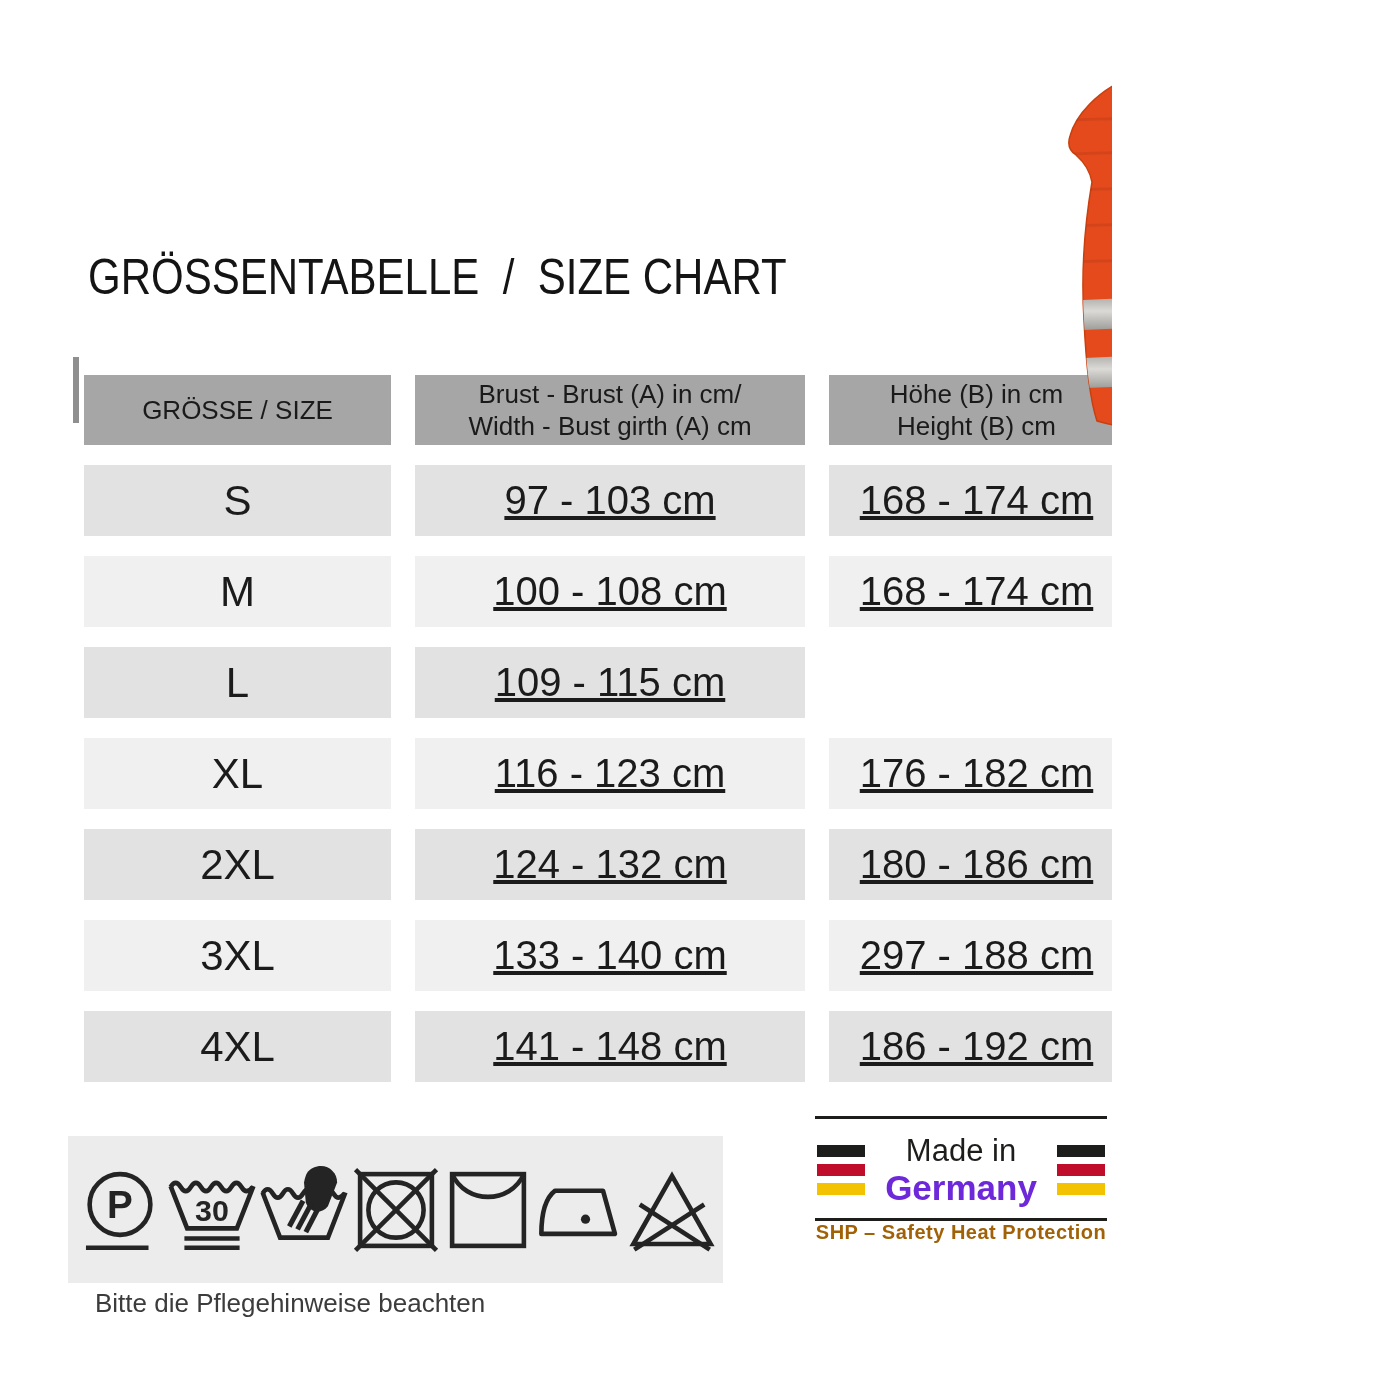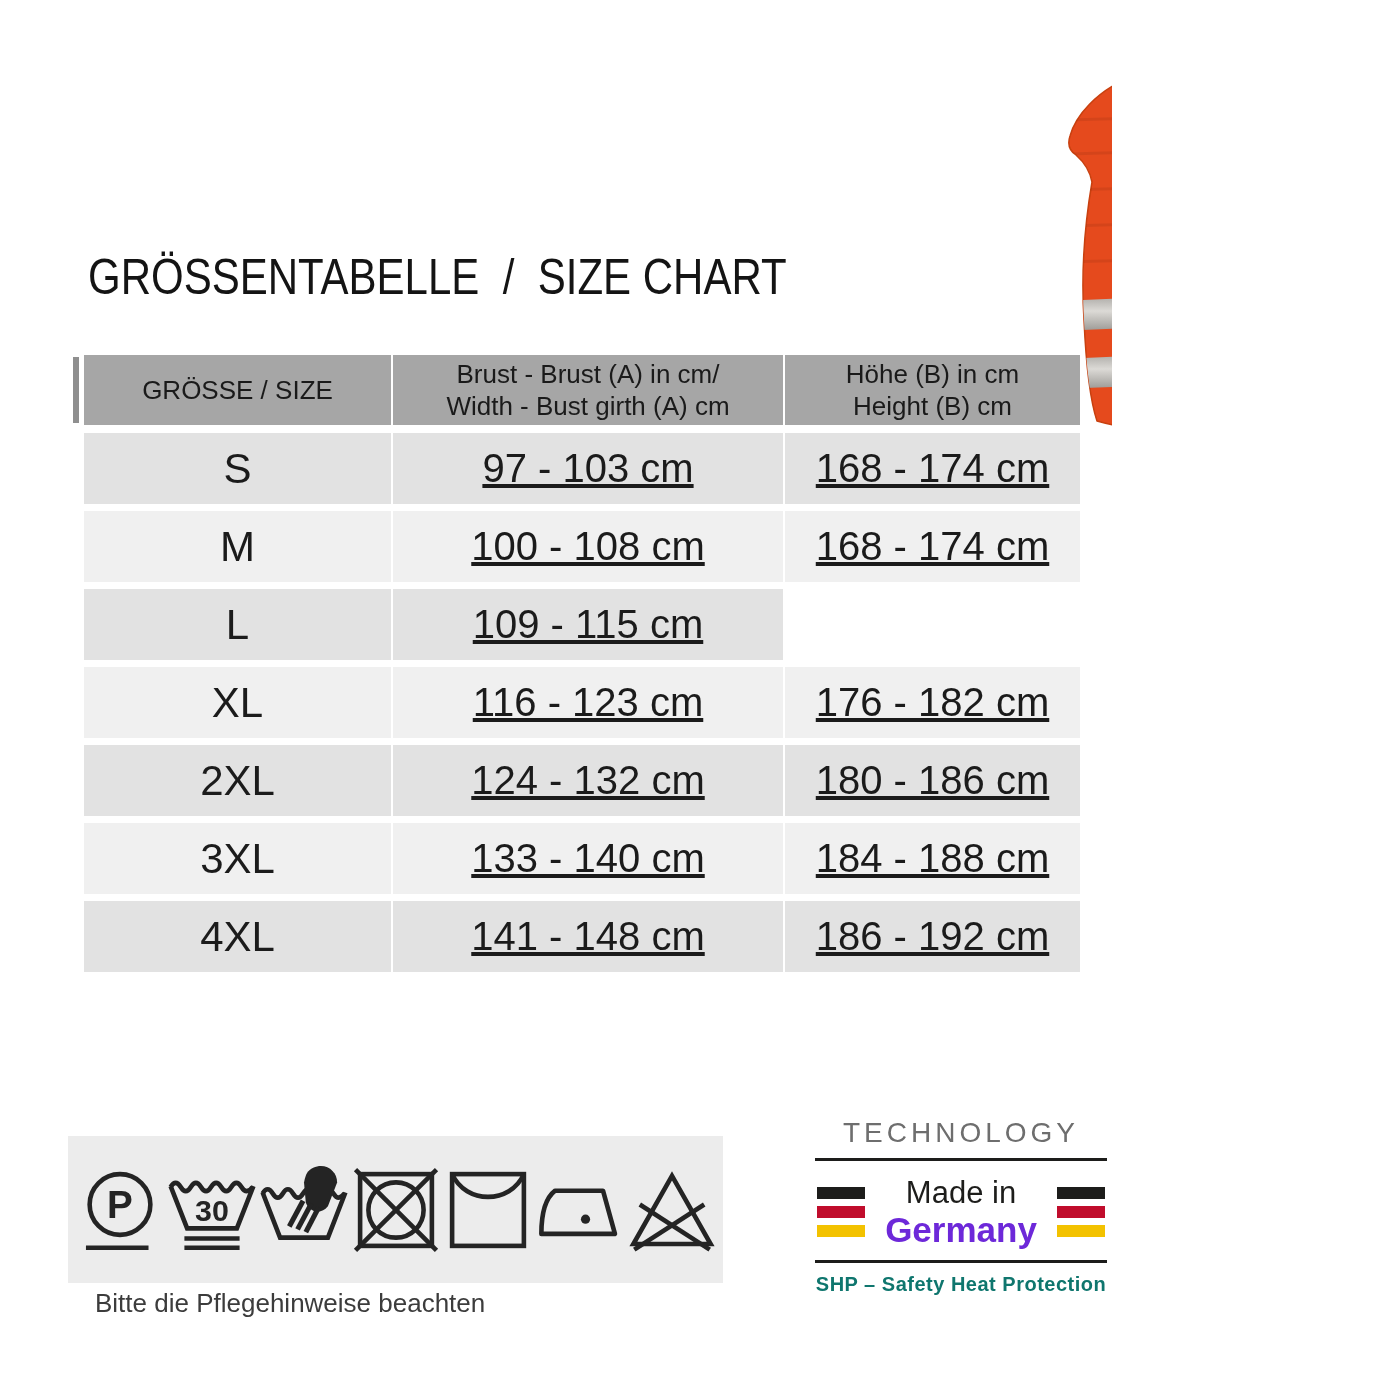--- a/index.html
+++ b/index.html
@@ -12,21 +12,21 @@
   
   .page-title {
     position:absolute; left:88px; top:248px; font-size:50px; color:#141414;
     white-space:pre; letter-spacing:0px; transform:scaleX(0.84); transform-origin:left center;
     font-weight:400;
   }
 
   
   .table-edge { position:absolute; left:73px; top:357px; width:6px; height:66px; background:#8f8f8f; }
   .size-table { position:absolute; left:84px; top:355px; }
-  .thead, .trow { display:grid; grid-template-columns:307px 390px 295px; column-gap:2px; }
+  .thead, .trow { display:grid; grid-template-columns:307px 390px 295px; column-gap:24px;margin-top:20px; }
   .thead { margin-bottom:8px; }
   .trow  { margin-bottom:7px; }
   .cell  { display:flex; flex-direction:column; align-items:center; justify-content:center; text-align:center; }
   .thead .cell { background:#a6a6a6; height:70px; color:#1a1a1a; }
   .th-size { font-size:26px; }
   .th-line { font-size:26px; line-height:32px; }
   .trow .cell { height:71px; }
   .trow:nth-child(odd)  .cell { background:#e2e2e2; }
   .trow:nth-child(even) .cell { background:#f0f0f0; }
   .csize { font-size:42px; }
@@ -50,21 +50,21 @@
   .badge-rule { height:3px; background:#1d1d1b; }
   .badge-mid  { display:flex; align-items:center; justify-content:space-between; padding:16px 2px 13px; }
   .flag { display:flex; flex-direction:column; gap:7px; width:48px; }
   .flag span { height:12px; display:block; }
   .flag .f-black { background:#1d1d1b; }
   .flag .f-red   { background:#c00d2c; }
   .flag .f-gold  { background:#f3c200; }
   .badge-center { line-height:1.0; }
   .made-in { font-size:31px; color:#1d1d1b; }
   .germany { font-size:35px; font-weight:bold; color:#6d28d9; margin-top:4px; }
-  .badge-tagline { font-size:20px; font-weight:bold; color:#0f766e; margin-top:10px; letter-spacing:0.5px; }
+  .badge-tagline { font-size:20px; font-weight:bold; color:#a16207; letter-spacing:0.5px; }
 </style>
 </head>
 <body>
 
 <div id="stage">
 
   <div class="page-title">GRÖSSENTABELLE  /  SIZE CHART</div>
 
   <div class="table-edge"></div>
   <div class="size-table">
@@ -102,21 +102,21 @@
         <div class="cell cval">176 - 182 cm</div>
       </div>
       <div class="trow">
         <div class="cell csize">2XL</div>
         <div class="cell cval">124 - 132 cm</div>
         <div class="cell cval">180 - 186 cm</div>
       </div>
       <div class="trow">
         <div class="cell csize">3XL</div>
         <div class="cell cval">133 - 140 cm</div>
-        <div class="cell cval">184 - 188 cm</div>
+        <div class="cell cval">297 - 188 cm</div>
       </div>
       <div class="trow">
         <div class="cell csize">4XL</div>
         <div class="cell cval">141 - 148 cm</div>
         <div class="cell cval">186 - 192 cm</div>
       </div>
     </div>
   </div>
 
   <svg class="vests-svg" viewBox="0 0 372 452">
@@ -259,21 +259,20 @@
       <g stroke="#242424" stroke-width="5" fill="none">
         <path d="M50,13 L8,87 L92,87 Z"></path>
         <line x1="15" y1="44" x2="91" y2="93"></line>
         <line x1="85" y1="44" x2="9" y2="93"></line>
       </g>
     </svg>
   </div>
   <div class="care-note">Bitte die Pflegehinweise beachten</div>
 
   <div class="badge">
-    <div class="badge-tech">TECHNOLOGY</div>
     <div class="badge-rule"></div>
     <div class="badge-mid">
       <div class="flag">
         <span class="f-black"></span>
         <span class="f-red"></span>
         <span class="f-gold"></span>
       </div>
       <div class="badge-center">
         <div class="made-in">Made in</div>
         <div class="germany">Germany</div>

